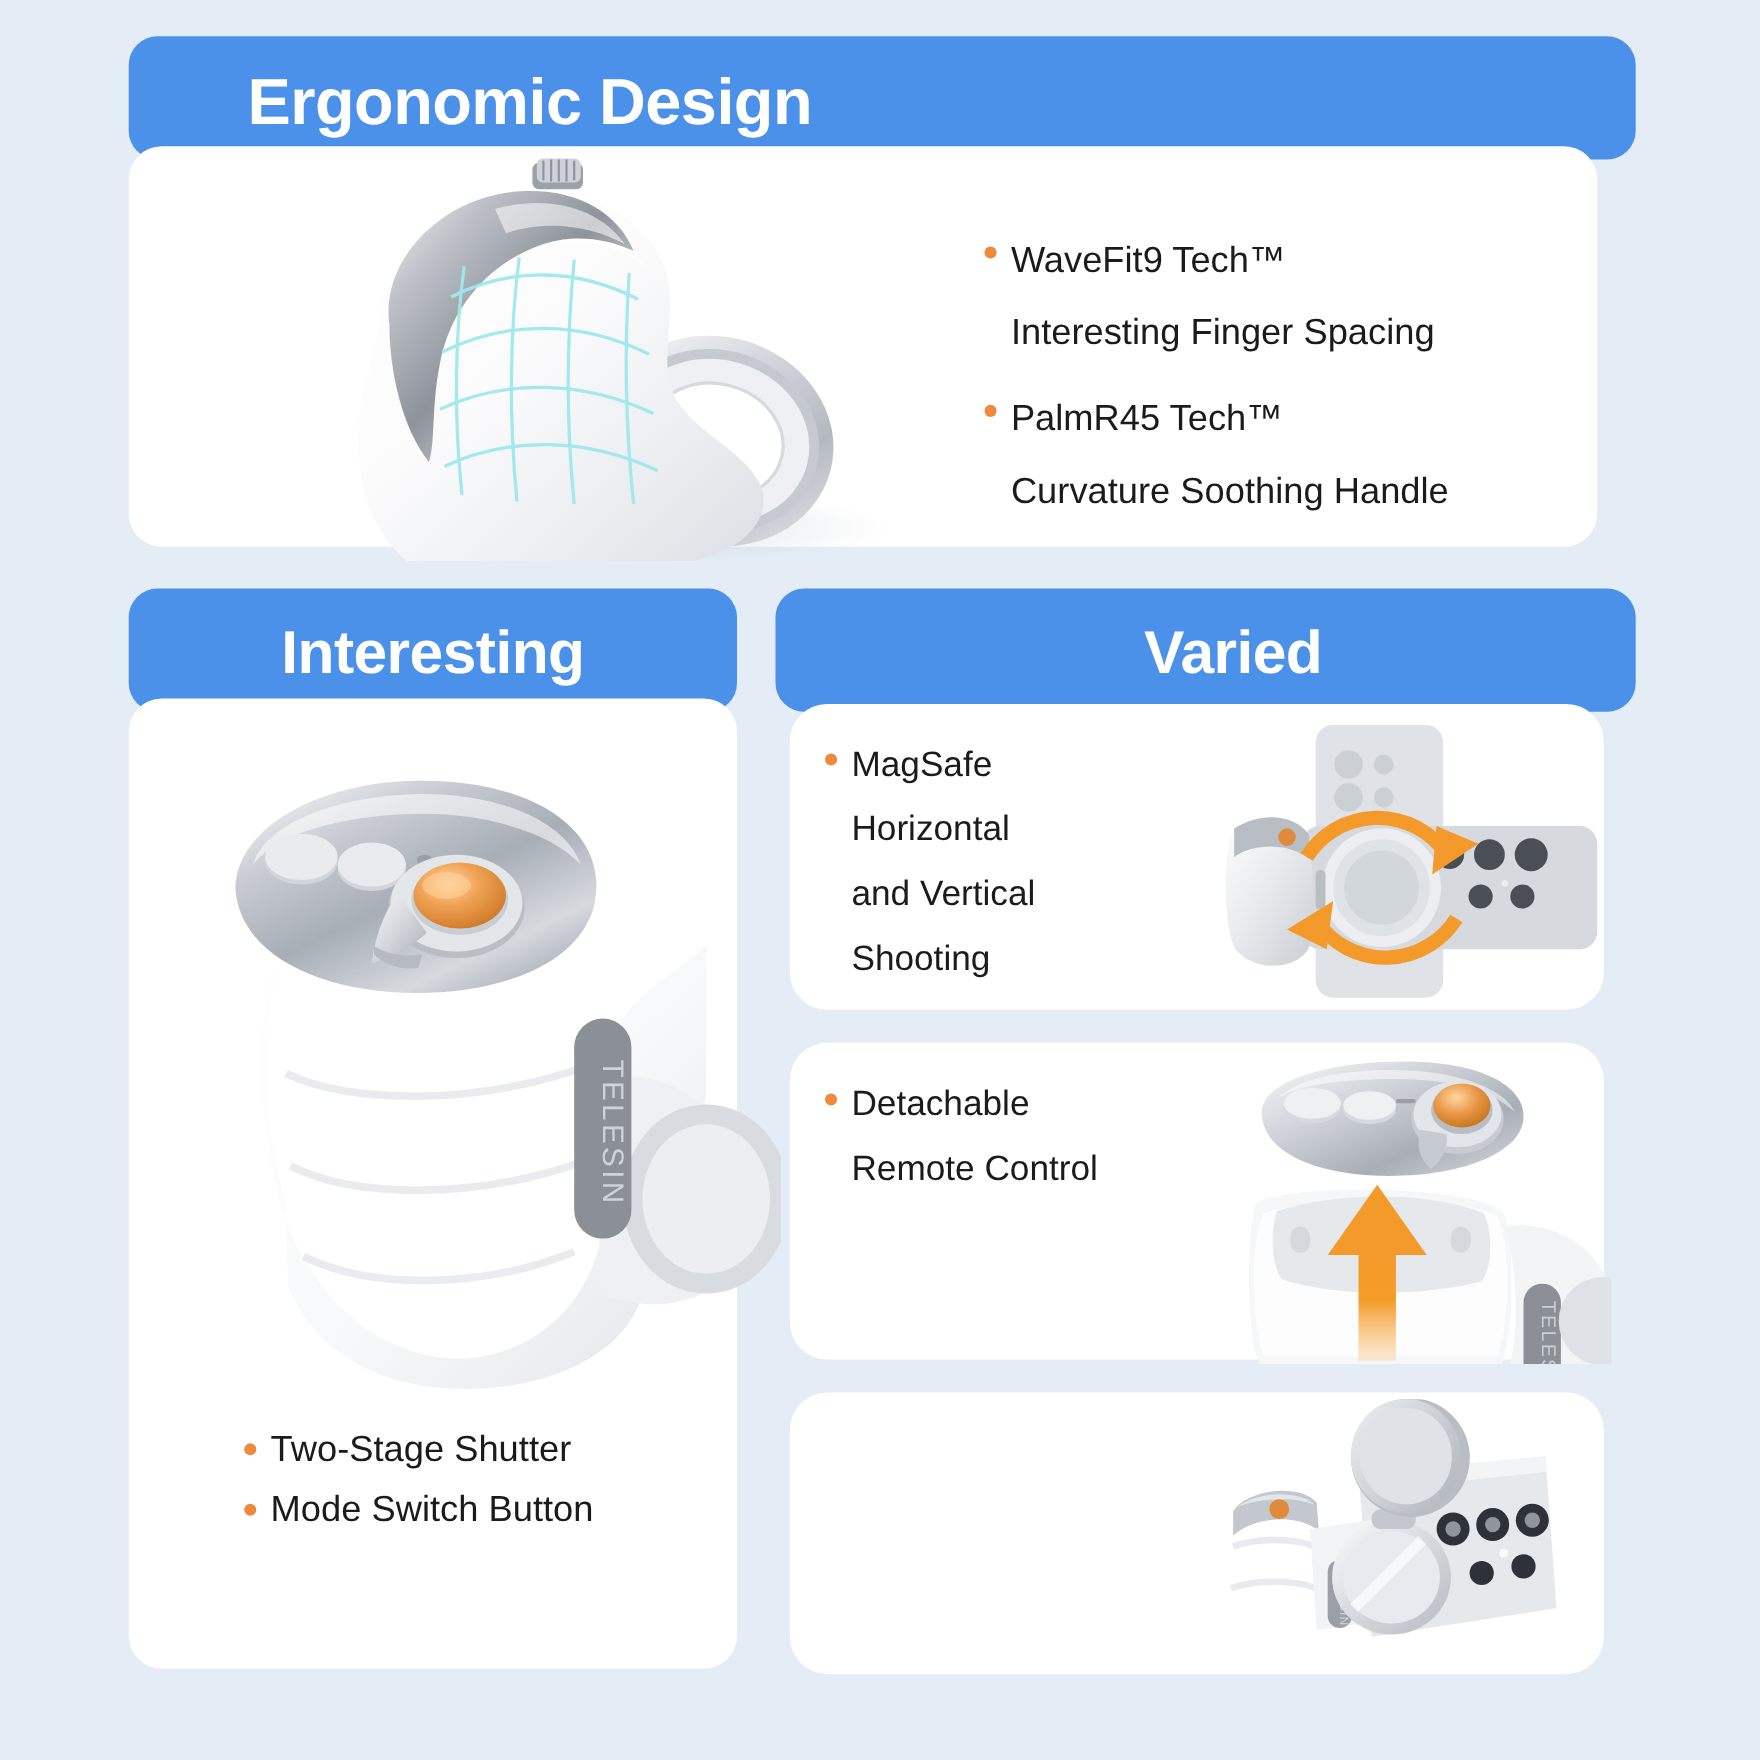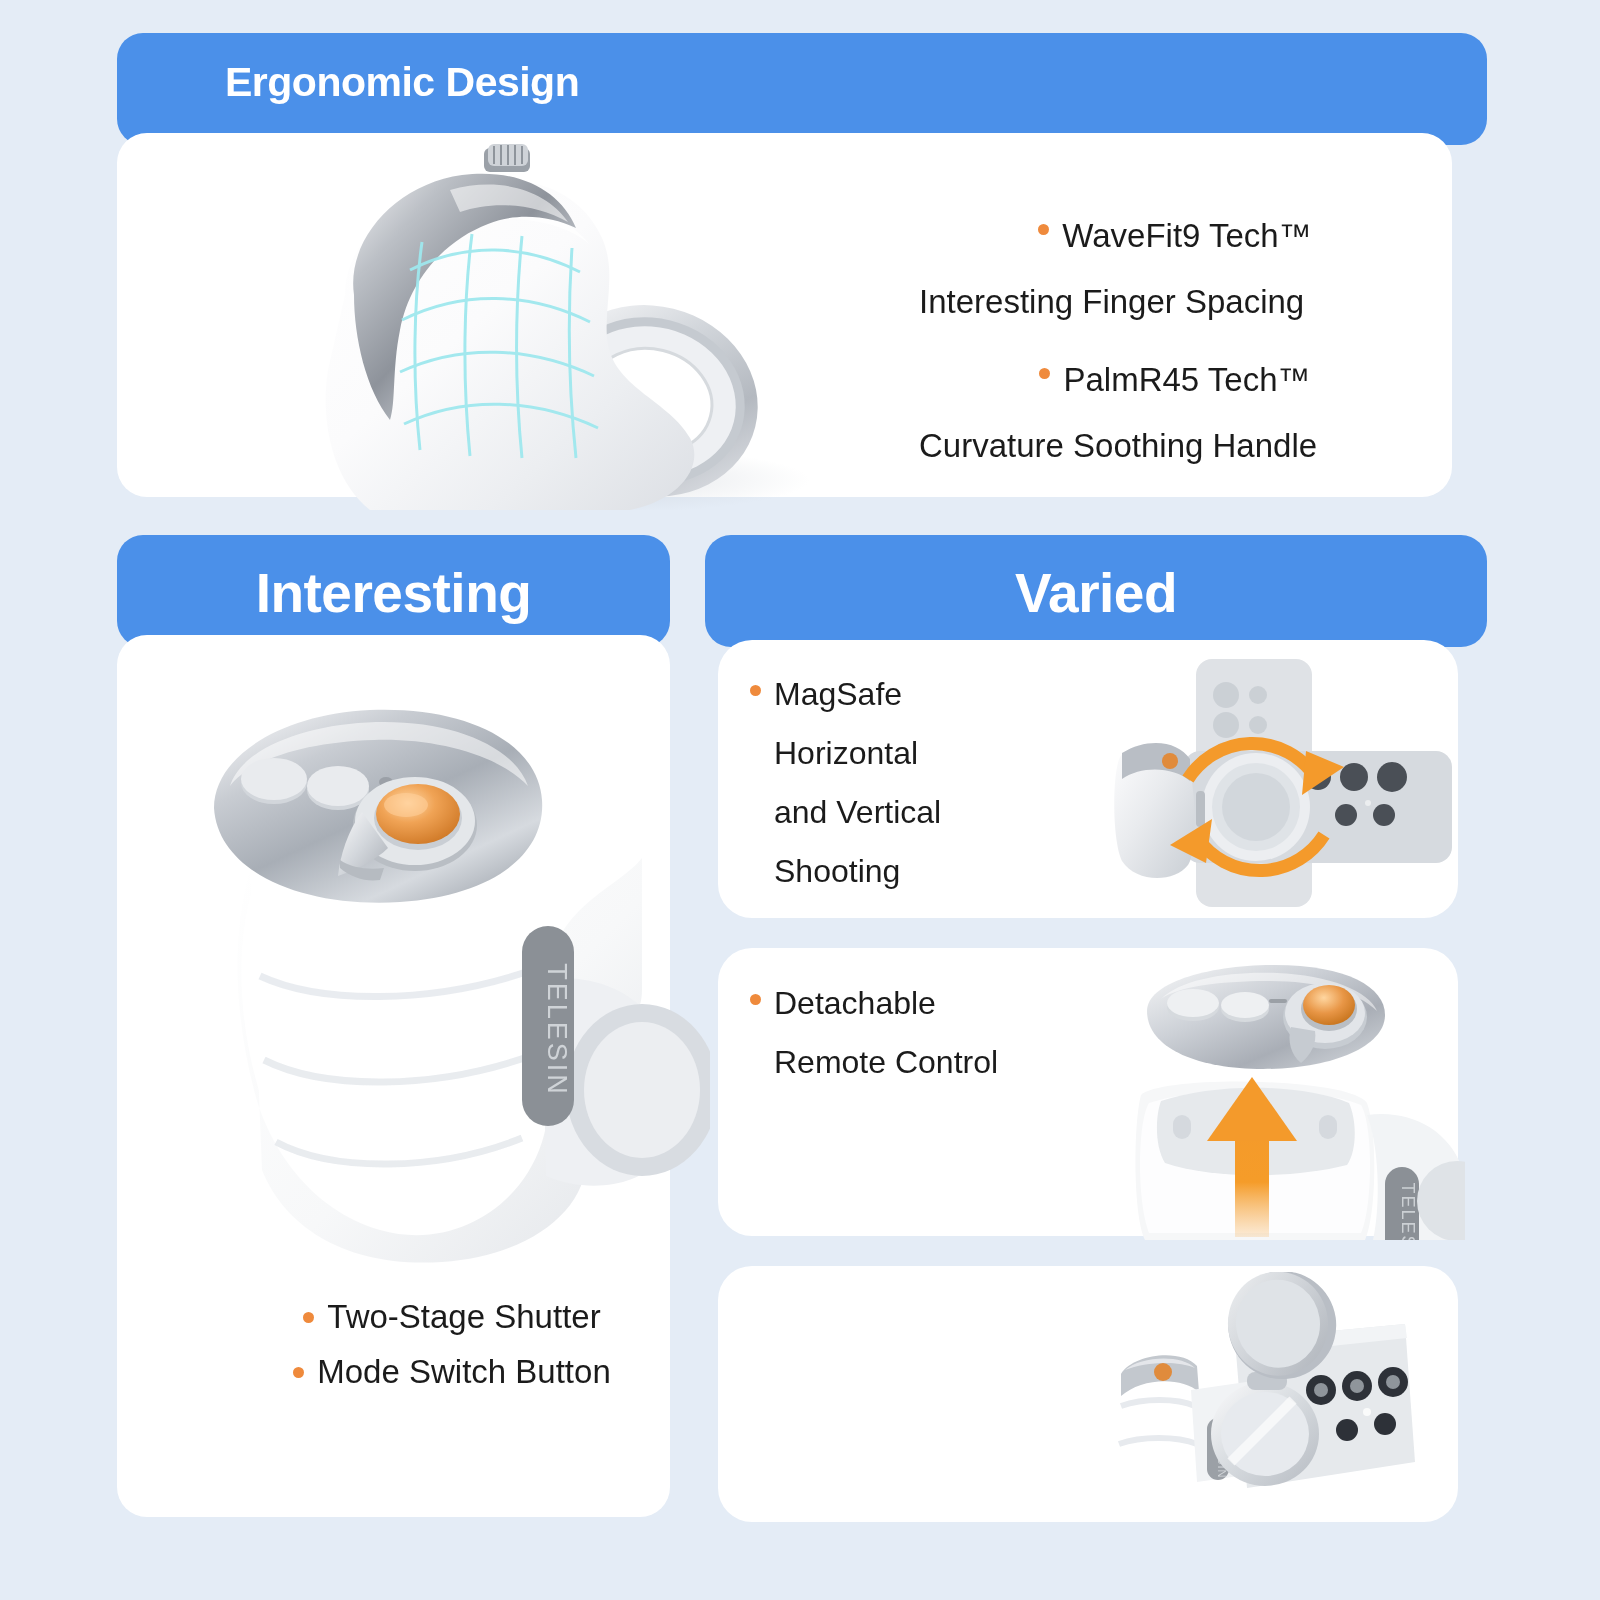--- a/index.html
+++ b/index.html
@@ -33,30 +33,30 @@
   }
   .subcard {
     position:absolute;
     background:#ffffff;
     border-radius:34px;
     overflow:hidden;
   }
 
   
   .bul { position:absolute; }
-  .bul .row { display:flex; align-items:flex-start;justify-content:center; }
+  .bul .row { display:flex; align-items:flex-start; }
   .bul .dot {
     width:11px;height:11px;border-radius:50%;
     background:#ef8a3c;flex:0 0 auto;
   }
   .bul .txt { color:#1b1b1b; }
 
   
   #head1 { left:117px; top:33px; width:1370px; height:112px; }
-  #head1 .title { position:absolute; left:108px; top:26px; font-size:41px; }
+  #head1 .title { position:absolute; left:108px; top:26px; font-size:59px; }
   #body1 { left:117px; top:133px; width:1335px; height:364px; }
 
   
   #bul1 { left:895px; top:205px; width:560px; }
   #bul1 .grp { margin-bottom:16px; }
   #bul1 .row { margin-bottom:4px; }
   #bul1 .dot { margin-top:19px; margin-right:13px; }
   #bul1 .txt { font-size:33px; line-height:62px; }
   #bul1 .sub { font-size:33px; line-height:62px; color:#1b1b1b; padding-left:24px; }
 
@@ -64,21 +64,21 @@
   #head2 { left:117px; top:535px; width:553px; height:112px; }
   #head2 .title { position:absolute; width:100%; text-align:center; top:26px; font-size:55px; }
   #body2 { left:117px; top:635px; width:553px; height:882px; }
 
   #bul2 { left:222px; top:1297px; width:460px; }
   #bul2 .row { margin-bottom:15px; align-items:center; }
   #bul2 .dot { margin-right:13px; }
   #bul2 .txt { font-size:33px; line-height:40px; }
 
   
-  #head3 { left:705px; top:535px; width:782px; height:112px; }
+  #head3 { left:705px; top:535px; width:782px; height:112px;padding-left:25px; }
   #head3 .title { position:absolute; width:100%; text-align:center; top:26px; font-size:55px; }
   #sub1 { left:718px; top:640px; width:740px; height:278px; }
   #sub2 { left:718px; top:948px; width:740px; height:288px; }
   #sub3 { left:718px; top:1266px; width:740px; height:256px; }
 
   .sub-text { position:absolute; }
   .sub-text .row { display:flex; align-items:flex-start; }
   .sub-text .dot { width:11px;height:11px;border-radius:50%;background:#ef8a3c;
                    flex:0 0 auto; margin-top:20px; margin-right:13px; }
   .sub-text .txt { font-size:32px; line-height:59px; color:#1b1b1b; }

